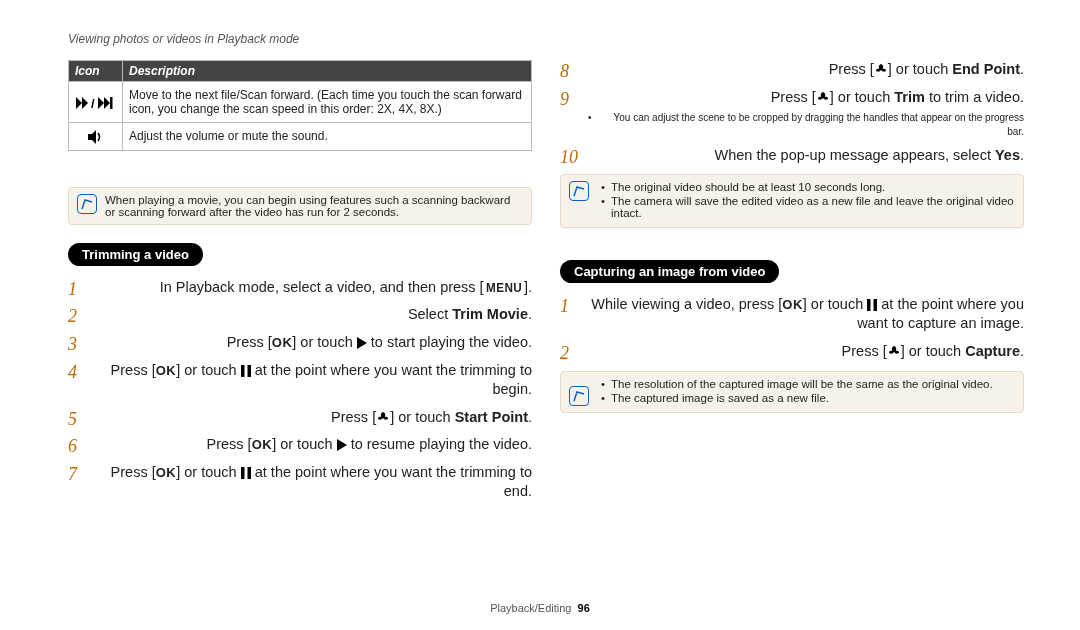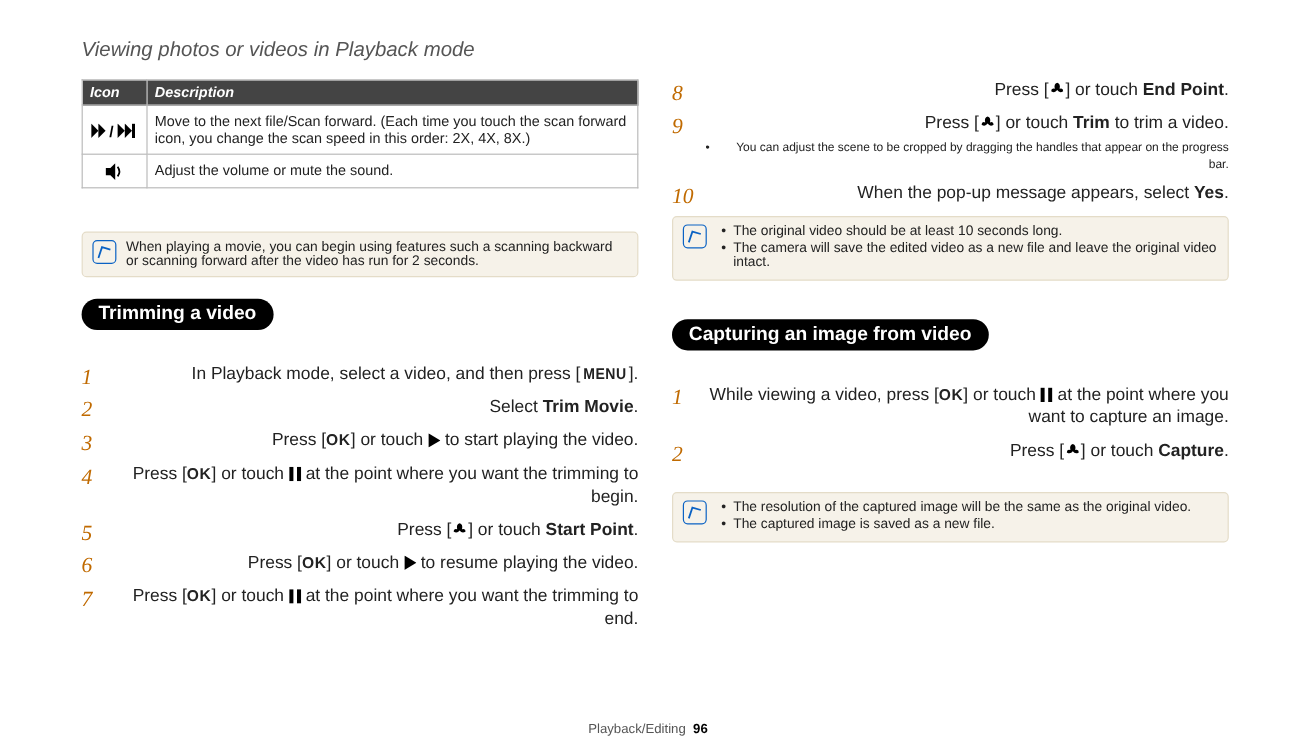--- a/index.html
+++ b/index.html
@@ -7,21 +7,21 @@
     font-family: "Segoe UI", Arial, sans-serif;
     color: #222;
     background: #fff;
     width: 1080px;
     height: 630px;
     position: relative;
     padding: 32px 56px 40px 68px;
   }
   .page-header {
     font-style: italic;
-    font-size: 17px;
+    font-size: 12px;
     color: #555;
     margin-bottom: 14px;
   }
   .columns {
     display: flex;
     gap: 28px;
   }
   .col { flex: 1; }
 
   
@@ -74,22 +74,22 @@
   .note li::before { content: "•"; position: absolute; left: 0; }
 
   
   .pill {
     display: inline-block;
     background: #000;
     color: #fff;
     border-radius: 14px;
     padding: 4px 14px;
     font-weight: 600;
-    font-size: 16px;
-    margin-bottom: 28px;
+    font-size: 13px;
+    margin-bottom: 12px;
   }
 
   
   ol.steps { list-style: none; counter-reset: step; padding: 0; text-align: right; }
   ol.steps > li {
     counter-increment: step;
     position: relative;
     padding-left: 28px;
     margin-bottom: 8px;
     font-size: 14.5px;
@@ -269,21 +269,21 @@
             <rect x="6.5" y="0" width="3.5" height="12" fill="#000"></rect>
           </svg><span> at the point where you want to capture an image.</span>
       </li>
       <li>
         <span>Press [</span><svg class="inlinesvg" width="14" height="14" viewBox="0 0 14 14">
             <path d="M7 2 Q4 3 5 7 Q2 6 2 9 Q5 11 7 8 Q9 11 12 9 Q12 6 9 7 Q10 3 7 2" fill="#000"></path>
           </svg><span>] or touch </span><span class="bold">Capture</span><span>.</span>
       </li>
     </ol>
 
-    <div class="note" style="margin-top:24px;">
+    <div class="note" style="margin-top:10px;align-items:flex-end;">
       <div class="note-icon">
         <svg width="12" height="12" viewBox="0 0 12 12">
             <path d="M1 11 L4 2 L11 4" stroke="#0a62c4" stroke-width="1.5" fill="none"></path>
           </svg>
       </div>
       <ul>
         <li>The resolution of the captured image will be the same as the original video.</li>
         <li>The captured image is saved as a new file.</li>
       </ul>
     </div>

